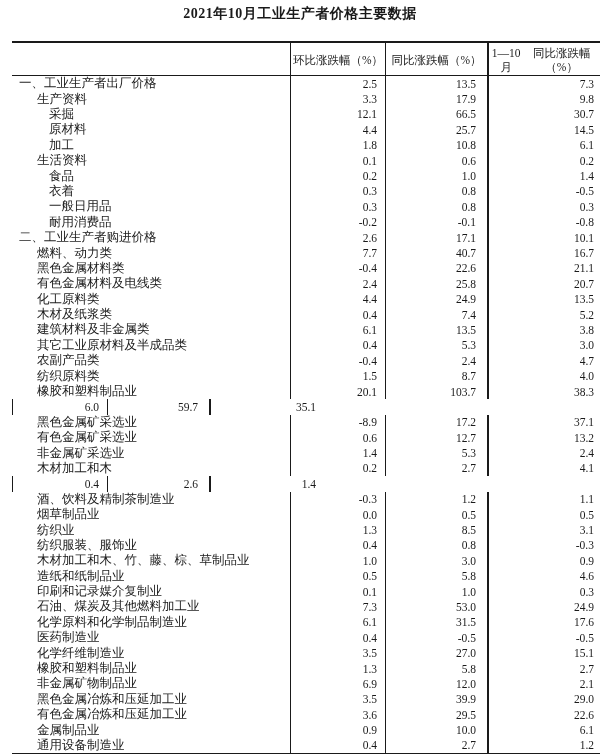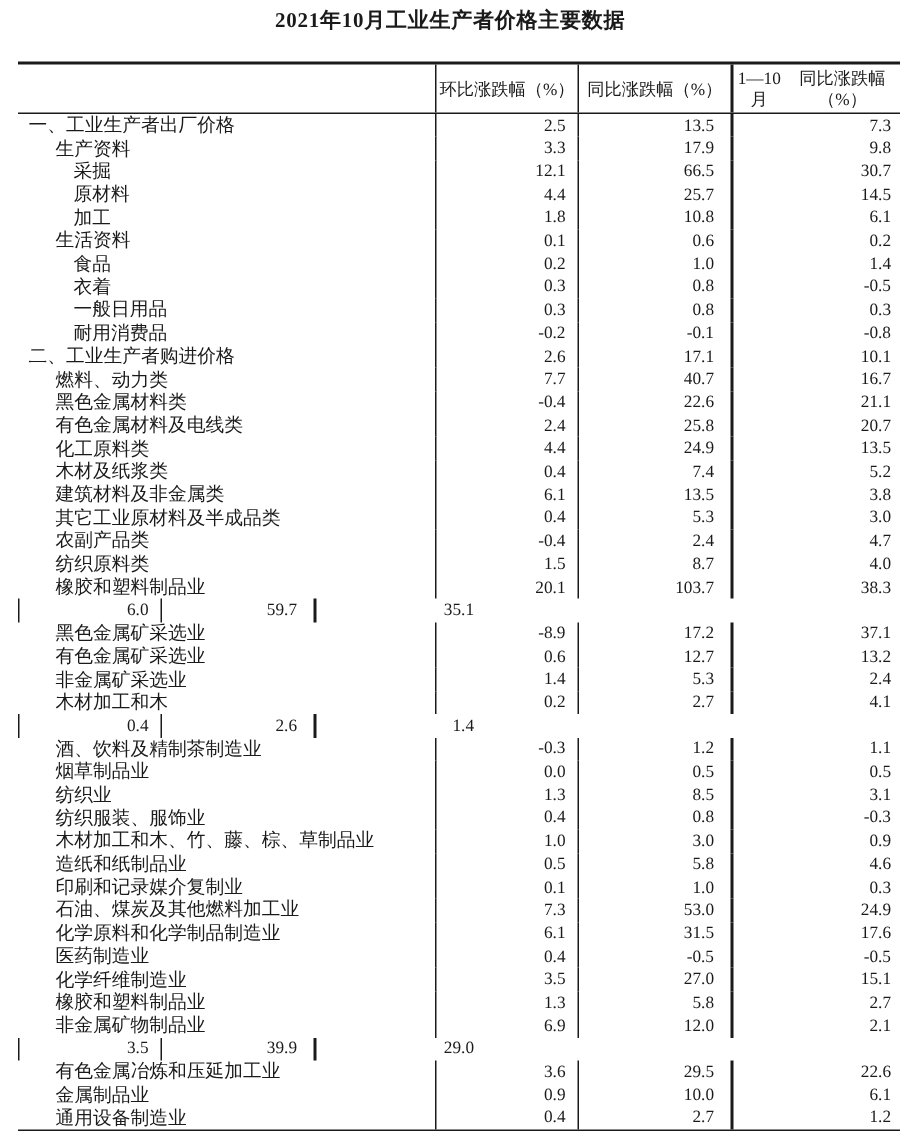--- a/index.html
+++ b/index.html
@@ -348,20 +348,21 @@
           <div class="cell num-cell col-c2">5.8</div>
           <div class="cell num-cell col-c3">2.7</div>
         </div>
         <div class="trow">
           <div class="cell label-cell label-col ind2">非金属矿物制品业</div>
           <div class="cell num-cell col-c1">6.9</div>
           <div class="cell num-cell col-c2">12.0</div>
           <div class="cell num-cell col-c3">2.1</div>
         </div>
         <div class="trow">
+          <div class="cell label-cell label-col ind2">黑色金属冶炼和压延加工业</div>
           <div class="cell num-cell col-c1">3.5</div>
           <div class="cell num-cell col-c2">39.9</div>
           <div class="cell num-cell col-c3">29.0</div>
         </div>
         <div class="trow">
           <div class="cell label-cell label-col ind2">有色金属冶炼和压延加工业</div>
           <div class="cell num-cell col-c1">3.6</div>
           <div class="cell num-cell col-c2">29.5</div>
           <div class="cell num-cell col-c3">22.6</div>
         </div>

